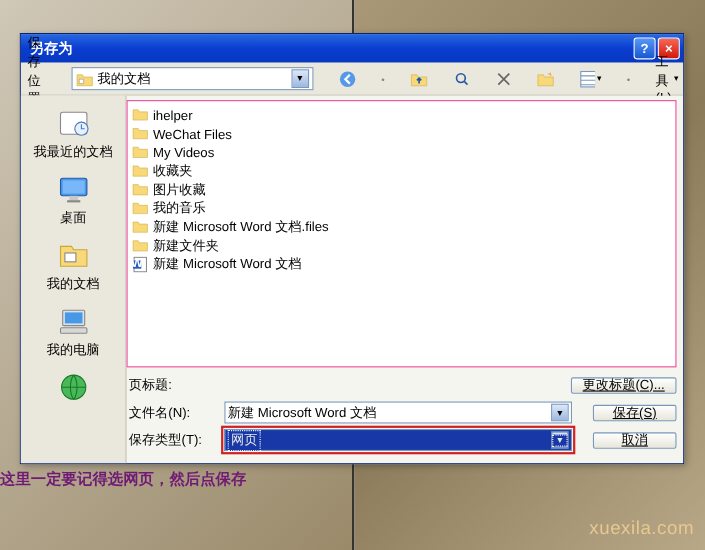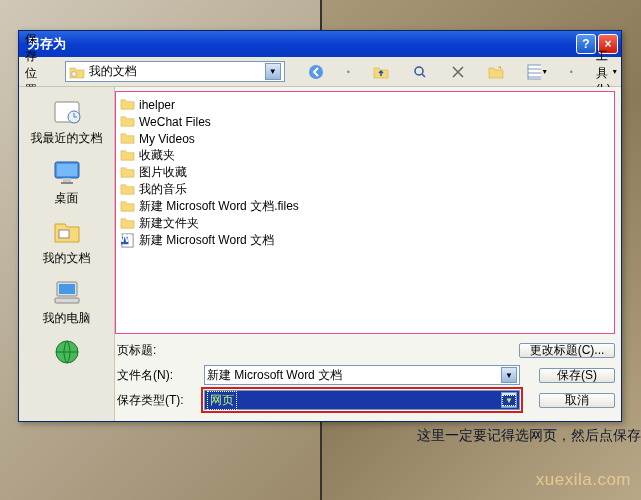--- a/index.html
+++ b/index.html
@@ -4,21 +4,21 @@
 <style>
 * { margin: 0; padding: 0; box-sizing: border-box; font-family: "SimSun", Arial, sans-serif; font-size: 12px; }
 body { width: 641px; height: 500px; background: #d8d4c8; position: relative; overflow: hidden; }
 
 .bg-cats { position: absolute; inset: 0; display: grid; grid-template-columns: 1fr 2px 1fr; }
 .bg-cats .div { background: #333; }
 .bg-cats .cell { background: linear-gradient(135deg, #a89878 0%, #8a7a5a 50%, #b8a888 100%); }
 .bg-cats .cell.tl { background: linear-gradient(135deg, #d0c8b8 0%, #9a8a6a 100%); }
 
 .watermark { position: absolute; right: 10px; bottom: 10px; color: #e8c890; font-size: 17px; letter-spacing: 0.5px; }
-.caption { position: absolute; left: 0; right: 0; bottom: 55px; text-align: right; color: #0f172a; font-size: 14px; }
+.caption { position: absolute; left: 0; right: 0; bottom: 55px; text-align: left; color: #701a75; font-size: 14px; font-weight: bold; }
 
 .dialog {
   position: absolute; left: 18px; top: 30px; width: 604px; height: 392px;
   background: #f5f5f0; border: 1px solid #0a246a;
   box-shadow: 2px 2px 6px rgba(0,0,0,0.3);
   display: flex; flex-direction: column;
 }
 .titlebar {
   height: 26px; background: linear-gradient(to bottom, #2868e0 0%, #0a3dd0 50%, #0838c0 100%);
   display: flex; align-items: center; padding: 0 3px 0 8px; color: #fff; font-weight: bold;
@@ -57,25 +57,25 @@
 .bottom { padding: 6px 6px 6px 0; }
 .bottom-row { display: flex; align-items: center; margin-bottom: 5px; gap: 19px; }
 .bottom-row label { width: 70px; text-align: left; padding-left: 2px; }
 .bottom-row .field {
   flex: 1; height: 20px; border: 1px solid #7a98bc; background: #fff;
   display: flex; align-items: center; padding: 0 2px;
 }
 .bottom-row .field.blank { border: none; background: transparent; }
 .bottom-row .field .combo-arrow { margin-left: auto; width: 16px; height: 16px; background: linear-gradient(to bottom,#dce8f8,#9cb8e0); border: 1px solid #7a98bc; display: flex; align-items: center; justify-content: center; }
 .bottom-row .field.selected { background: #1838a8; color: #fff; }
-.bottom-row .field.selected span { background: #1838a8; color: #bef264; padding: 0 2px; border: 1px dotted #fff; }
+.bottom-row .field.selected span { background: #1838a8; color: #e5e5e5; padding: 0 2px; border: 1px dotted #fff; }
 .red-outline { outline: 2px solid #d02020; outline-offset: 1px; }
 .btn {
   width: 76px; height: 15px; border: 1px solid #7a98bc; background: linear-gradient(to bottom,#fefefe,#e8e6da);
-  display: flex; align-items: center; justify-content: center; cursor: pointer; border-radius: 2px;
+  display: flex; align-items: center; justify-content: center; cursor: pointer; border-radius: 2px; text-decoration: underline;
 }
 .titlechg-btn { width: 96px; }
 
 .folder-icon { fill: #f8d878; stroke: #c8a838; stroke-width: 0.5; }
 .caret { font-size: 8px; }
 </style>
 </head>
 <body>
 
 <div class="bg-cats">

